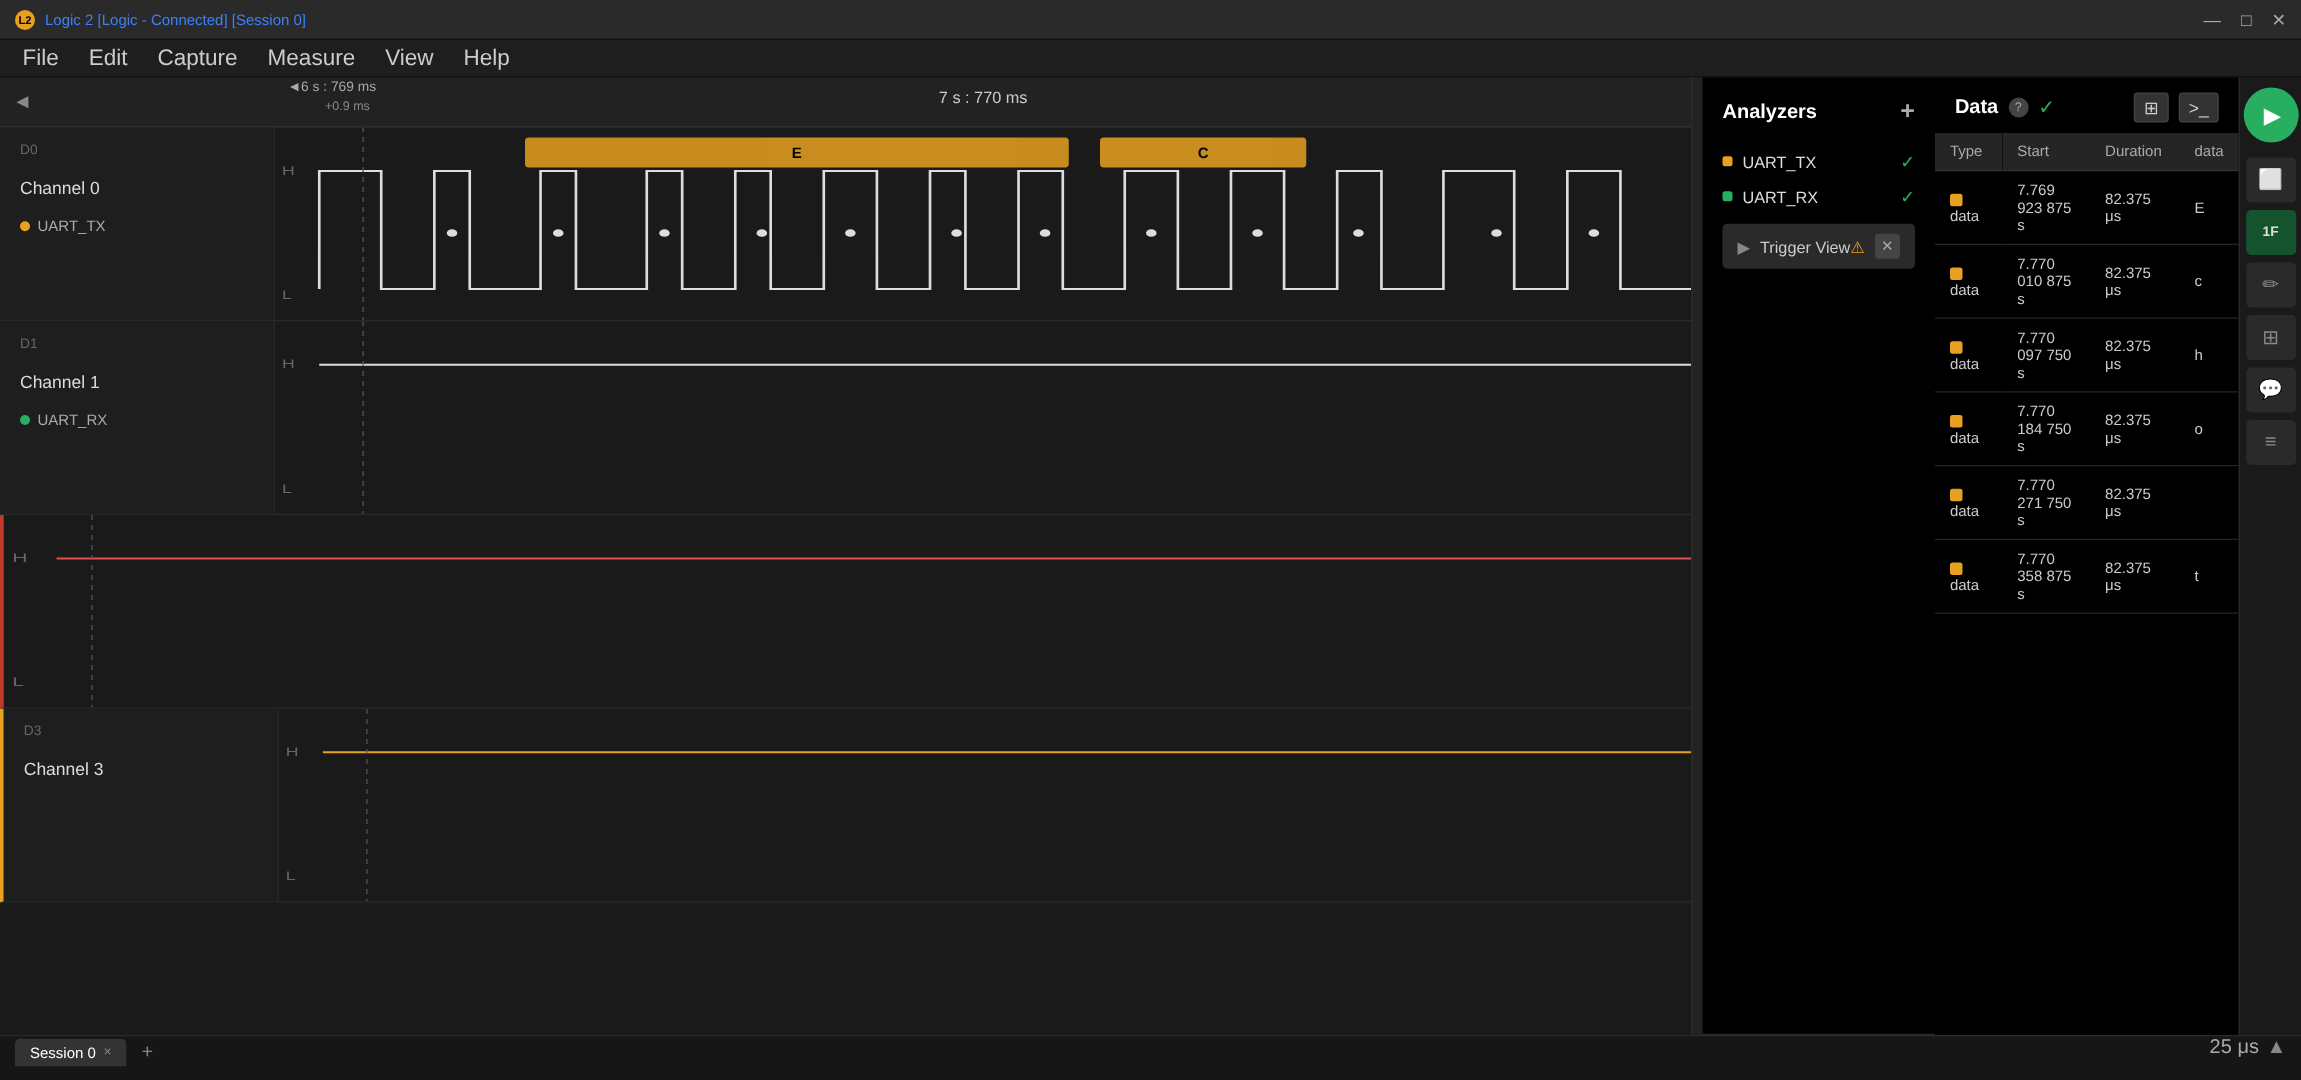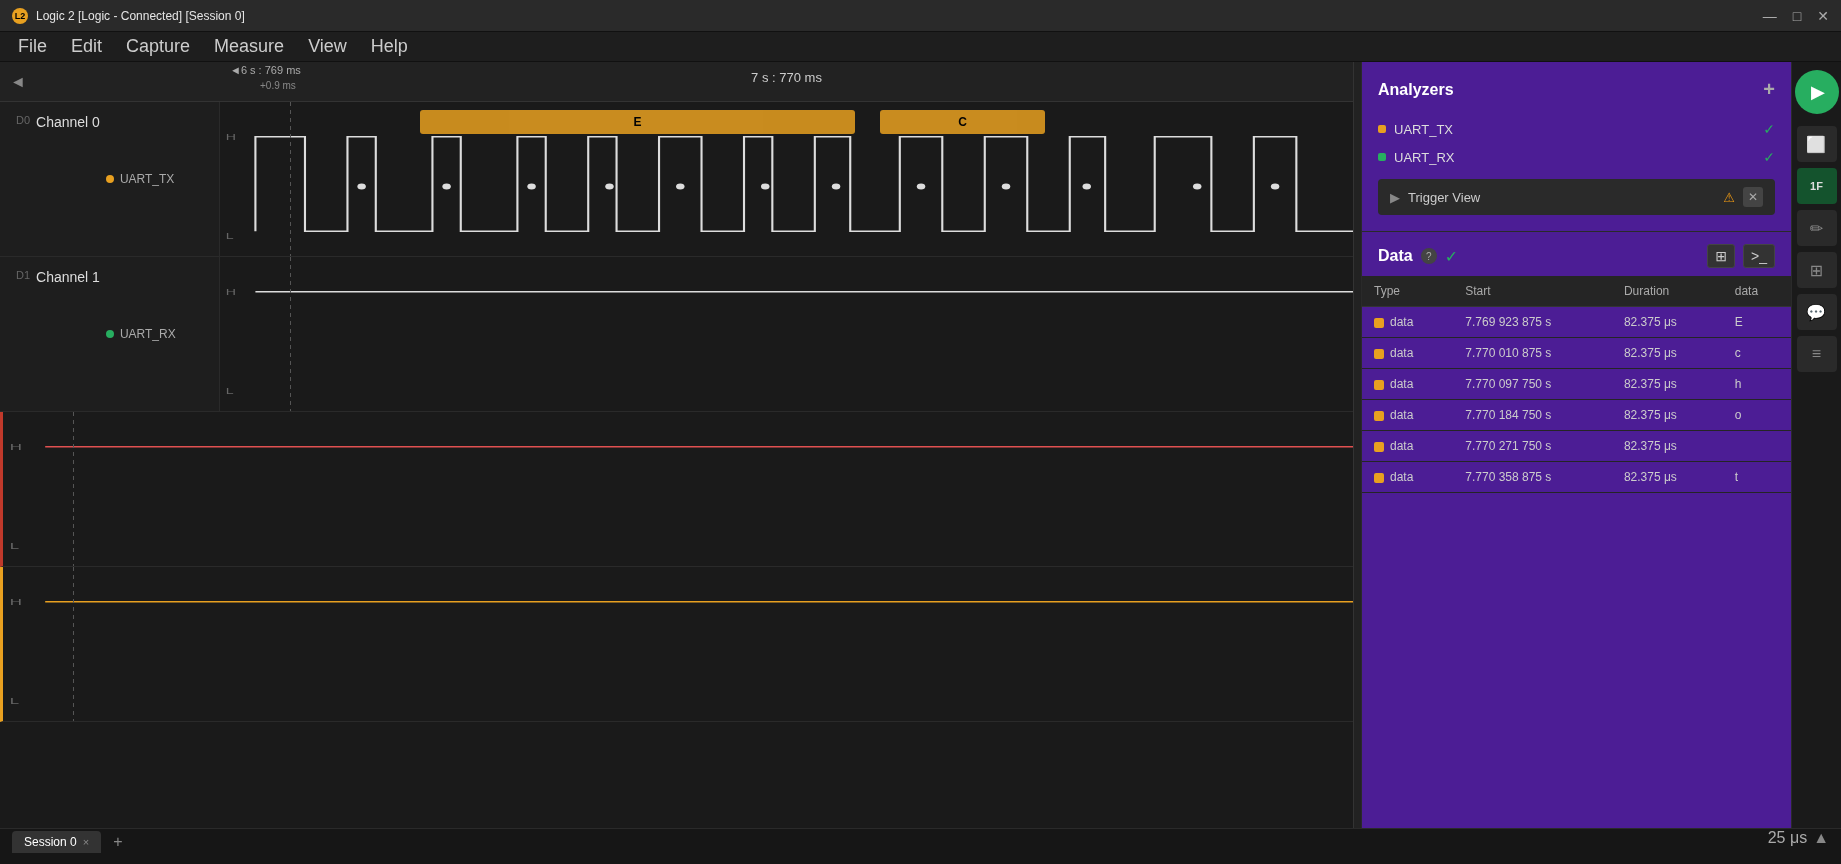--- a/index.html
+++ b/index.html
@@ -26,21 +26,21 @@
     #title-bar .app-icon {
       width: 16px; height: 16px;
       background: #e8a020;
       border-radius: 50%;
       margin-right: 8px;
       display: flex; align-items: center; justify-content: center;
       font-size: 9px; color: #000; font-weight: bold;
     }
     #title-bar .title-text {
       font-size: 12px;
-      color: #e5e5e5;
+      color: #3b82f6;
     }
     .window-controls {
       position: absolute;
       right: 12px;
       display: flex;
       gap: 16px;
     }
     .window-controls span {
       color: #aaa;
       font-size: 14px;
@@ -137,22 +137,22 @@
     .channel-row.d2 { border-left: 3px solid #c0392b; }
     .channel-row.d3 { border-left: 3px solid #e8a020; }
 
     .channel-label {
       width: 220px;
       min-width: 220px;
       padding: 12px 16px;
       background: #1e1e1e;
       border-right: 1px solid #2a2a2a;
       display: flex;
-      flex-direction: row;
-      gap: 6px;
+      flex-direction: column;
+      gap: 16px;
     }
     .channel-id {
       font-size: 11px;
       color: #666;
     }
     .channel-name {
       font-size: 14px;
       color: #ddd;
       font-weight: 500;
     }
@@ -177,24 +177,24 @@
 
     
     .waveform-svg {
       width: 100%;
       height: 100%;
     }
 
     
     #right-panel {
       width: 430px;
-      background: #4c1d95;
+      background: #000000;
       border-left: 1px solid #2a2a2a;
       display: flex;
-      flex-direction: column;
+      flex-direction: row;
       justify-content: center;
     }
 
     #analyzer-section {
       padding: 16px;
       border-bottom: 1px solid #2a2a2a;
     }
     .section-title {
       font-size: 16px;
       color: #fff;
@@ -602,20 +602,24 @@
         <svg class="waveform-svg" viewBox="0 0 800 155" preserveAspectRatio="none">
           <text x="4" y="38" font-size="10" fill="#666">H</text>
           <text x="4" y="138" font-size="10" fill="#666">L</text>
 
           <line x1="25" y1="35" x2="800" y2="35" stroke="#e05050" stroke-width="1.5"></line>
         </svg>
       </div>
     </div>
 
     <div class="channel-row d3">
+      <div class="channel-label">
+        <span class="channel-id">D3</span>
+        <span class="channel-name">Channel 3</span>
+      </div>
       <div class="channel-waveform">
         <div class="cursor-line"></div>
         <svg class="waveform-svg" viewBox="0 0 800 155" preserveAspectRatio="none">
           <text x="4" y="38" font-size="10" fill="#666">H</text>
           <text x="4" y="138" font-size="10" fill="#666">L</text>
 
           <line x1="25" y1="35" x2="800" y2="35" stroke="#e8a020" stroke-width="1.5"></line>
         </svg>
       </div>
     </div>

